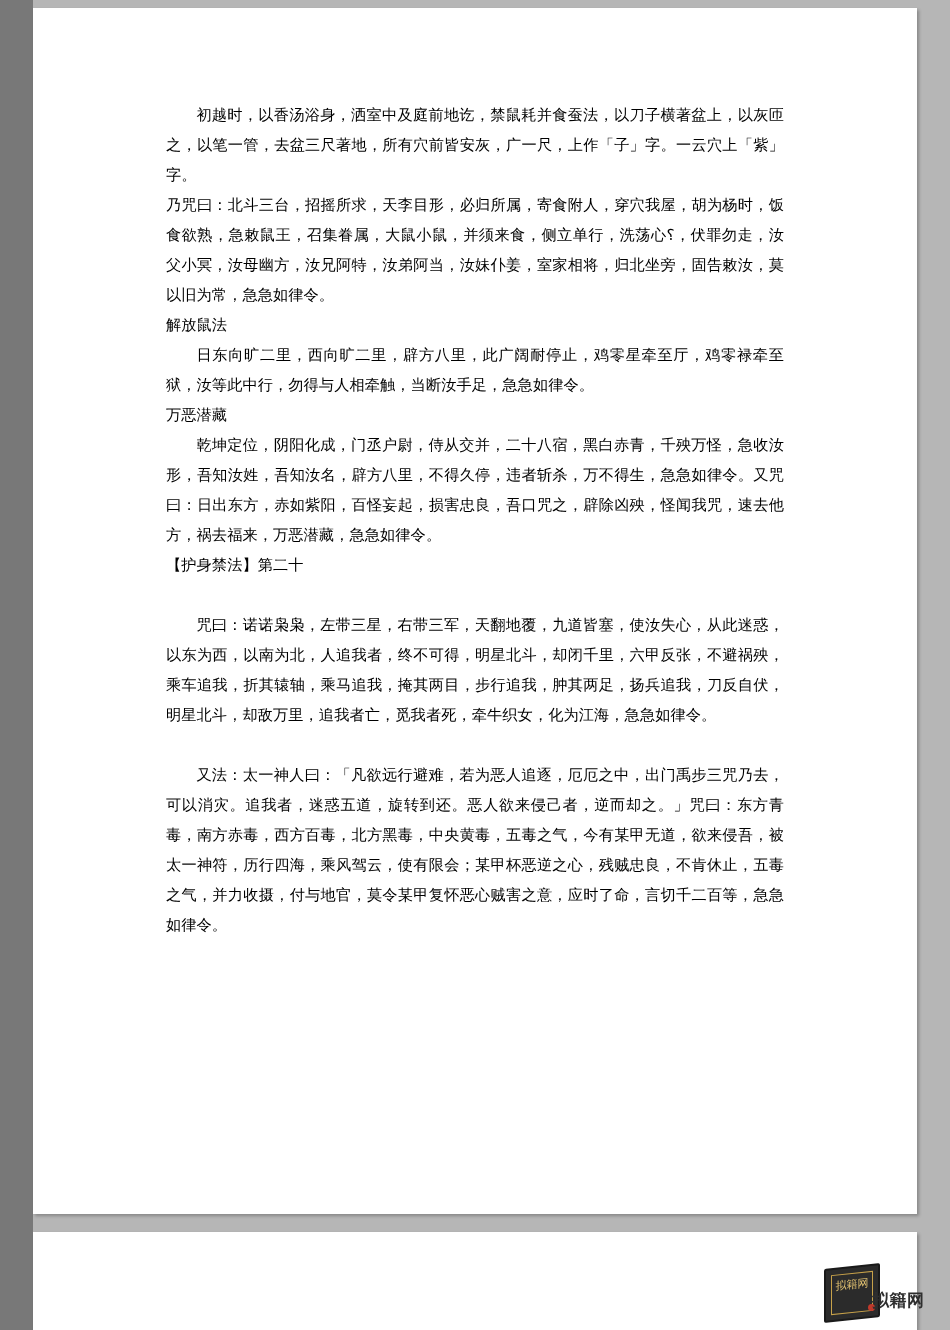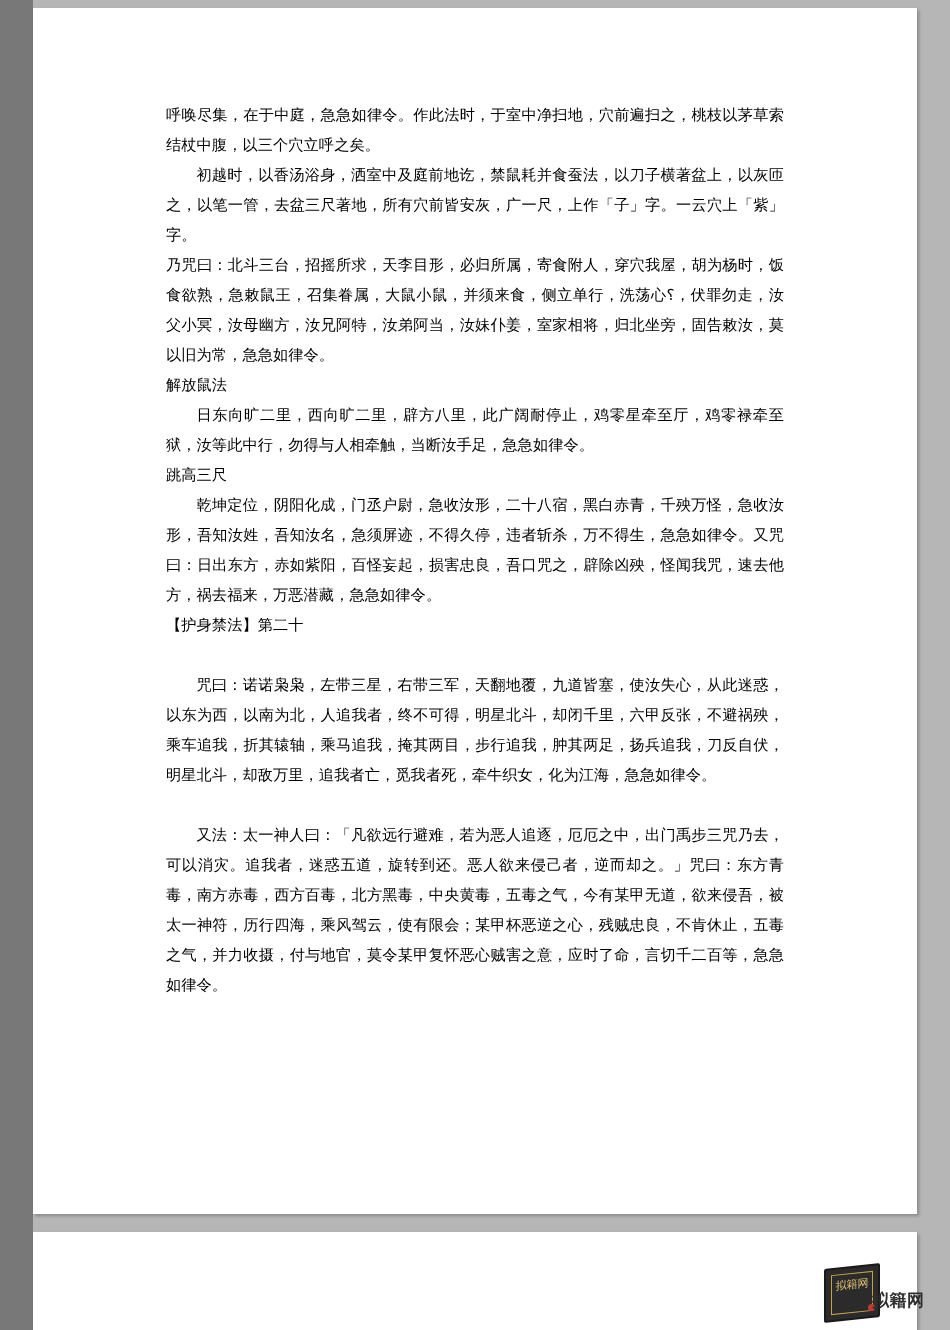--- a/index.html
+++ b/index.html
@@ -128,27 +128,26 @@
 </head>
 <body>
 
 <div class="page-viewport">
 
   <div class="left-gutter"></div>
 
   <div class="paper">
     <div class="content">
 
-      <p class="heading">呼唤尽集，在于中庭，急急如律令。作此法时，于室中净扫地，穴前遍扫之，桃枝以茅草索结杖中腹，以三个穴立呼之矣。</p>
       <p class="indent">初越时，以香汤浴身，洒室中及庭前地讫，禁鼠耗并食蚕法，以刀子横著盆上，以灰匝之，以笔一管，去盆三尺著地，所有穴前皆安灰，广一尺，上作「子」字。一云穴上「紫」字。</p>
       <p class="heading">乃咒曰：北斗三台，招摇所求，天李目形，必归所属，寄食附人，穿穴我屋，胡为杨时，饭食欲熟，急敕鼠王，召集眷属，大鼠小鼠，并须来食，侧立单行，洗荡心؟，伏罪勿走，汝父小冥，汝母幽方，汝兄阿特，汝弟阿当，汝妹仆姜，室家相将，归北坐旁，固告敕汝，莫以旧为常，急急如律令。</p>
       <p class="heading">解放鼠法</p>
       <p class="indent">日东向旷二里，西向旷二里，辟方八里，此广阔耐停止，鸡零星牵至厅，鸡零禄牵至狱，汝等此中行，勿得与人相牵触，当断汝手足，急急如律令。</p>
-      <p class="heading">跳高三尺</p>
-      <p class="indent">乾坤定位，阴阳化成，门丞户尉，急收汝形，二十八宿，黑白赤青，千殃万怪，急收汝形，吾知汝姓，吾知汝名，急须屏迹，不得久停，违者斩杀，万不得生，急急如律令。又咒曰：日出东方，赤如紫阳，百怪妄起，损害忠良，吾口咒之，辟除凶殃，怪闻我咒，速去他方，祸去福来，万恶潜藏，急急如律令。</p>
+      <p class="heading">万恶潜藏</p>
+      <p class="indent">乾坤定位，阴阳化成，门丞户尉，侍从交并，二十八宿，黑白赤青，千殃万怪，急收汝形，吾知汝姓，吾知汝名，辟方八里，不得久停，违者斩杀，万不得生，急急如律令。又咒曰：日出东方，赤如紫阳，百怪妄起，损害忠良，吾口咒之，辟除凶殃，怪闻我咒，速去他方，祸去福来，万恶潜藏，急急如律令。</p>
       <p class="heading">【护身禁法】第二十</p>
       <div class="spacer-line"></div>
       <p class="indent">咒曰：诺诺枭枭，左带三星，右带三军，天翻地覆，九道皆塞，使汝失心，从此迷惑，以东为西，以南为北，人追我者，终不可得，明星北斗，却闭千里，六甲反张，不避祸殃，乘车追我，折其辕轴，乘马追我，掩其两目，步行追我，肿其两足，扬兵追我，刀反自伏，明星北斗，却敌万里，追我者亡，觅我者死，牵牛织女，化为江海，急急如律令。</p>
       <div class="spacer-line"></div>
       <p class="indent">又法：太一神人曰：「凡欲远行避难，若为恶人追逐，厄厄之中，出门禹步三咒乃去，可以消灾。追我者，迷惑五道，旋转到还。恶人欲来侵己者，逆而却之。」咒曰：东方青毒，南方赤毒，西方百毒，北方黑毒，中央黄毒，五毒之气，今有某甲无道，欲来侵吾，被太一神符，历行四海，乘风驾云，使有限会；某甲杯恶逆之心，残贼忠良，不肯休止，五毒之气，并力收摄，付与地官，莫令某甲复怀恶心贼害之意，应时了命，言切千二百等，急急如律令。</p>
 
     </div>
   </div>
 
   <div class="paper-next"></div>

